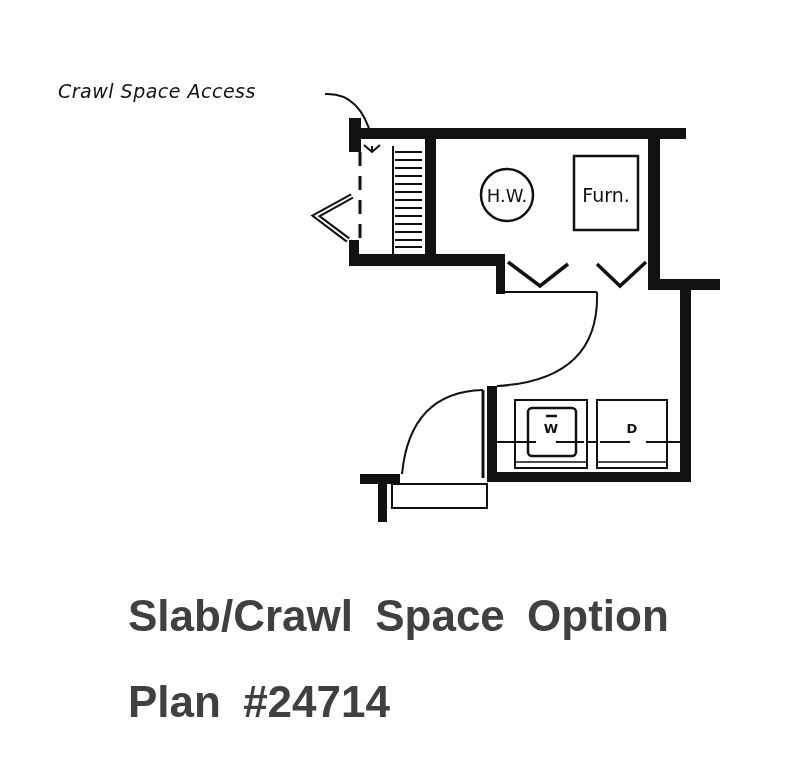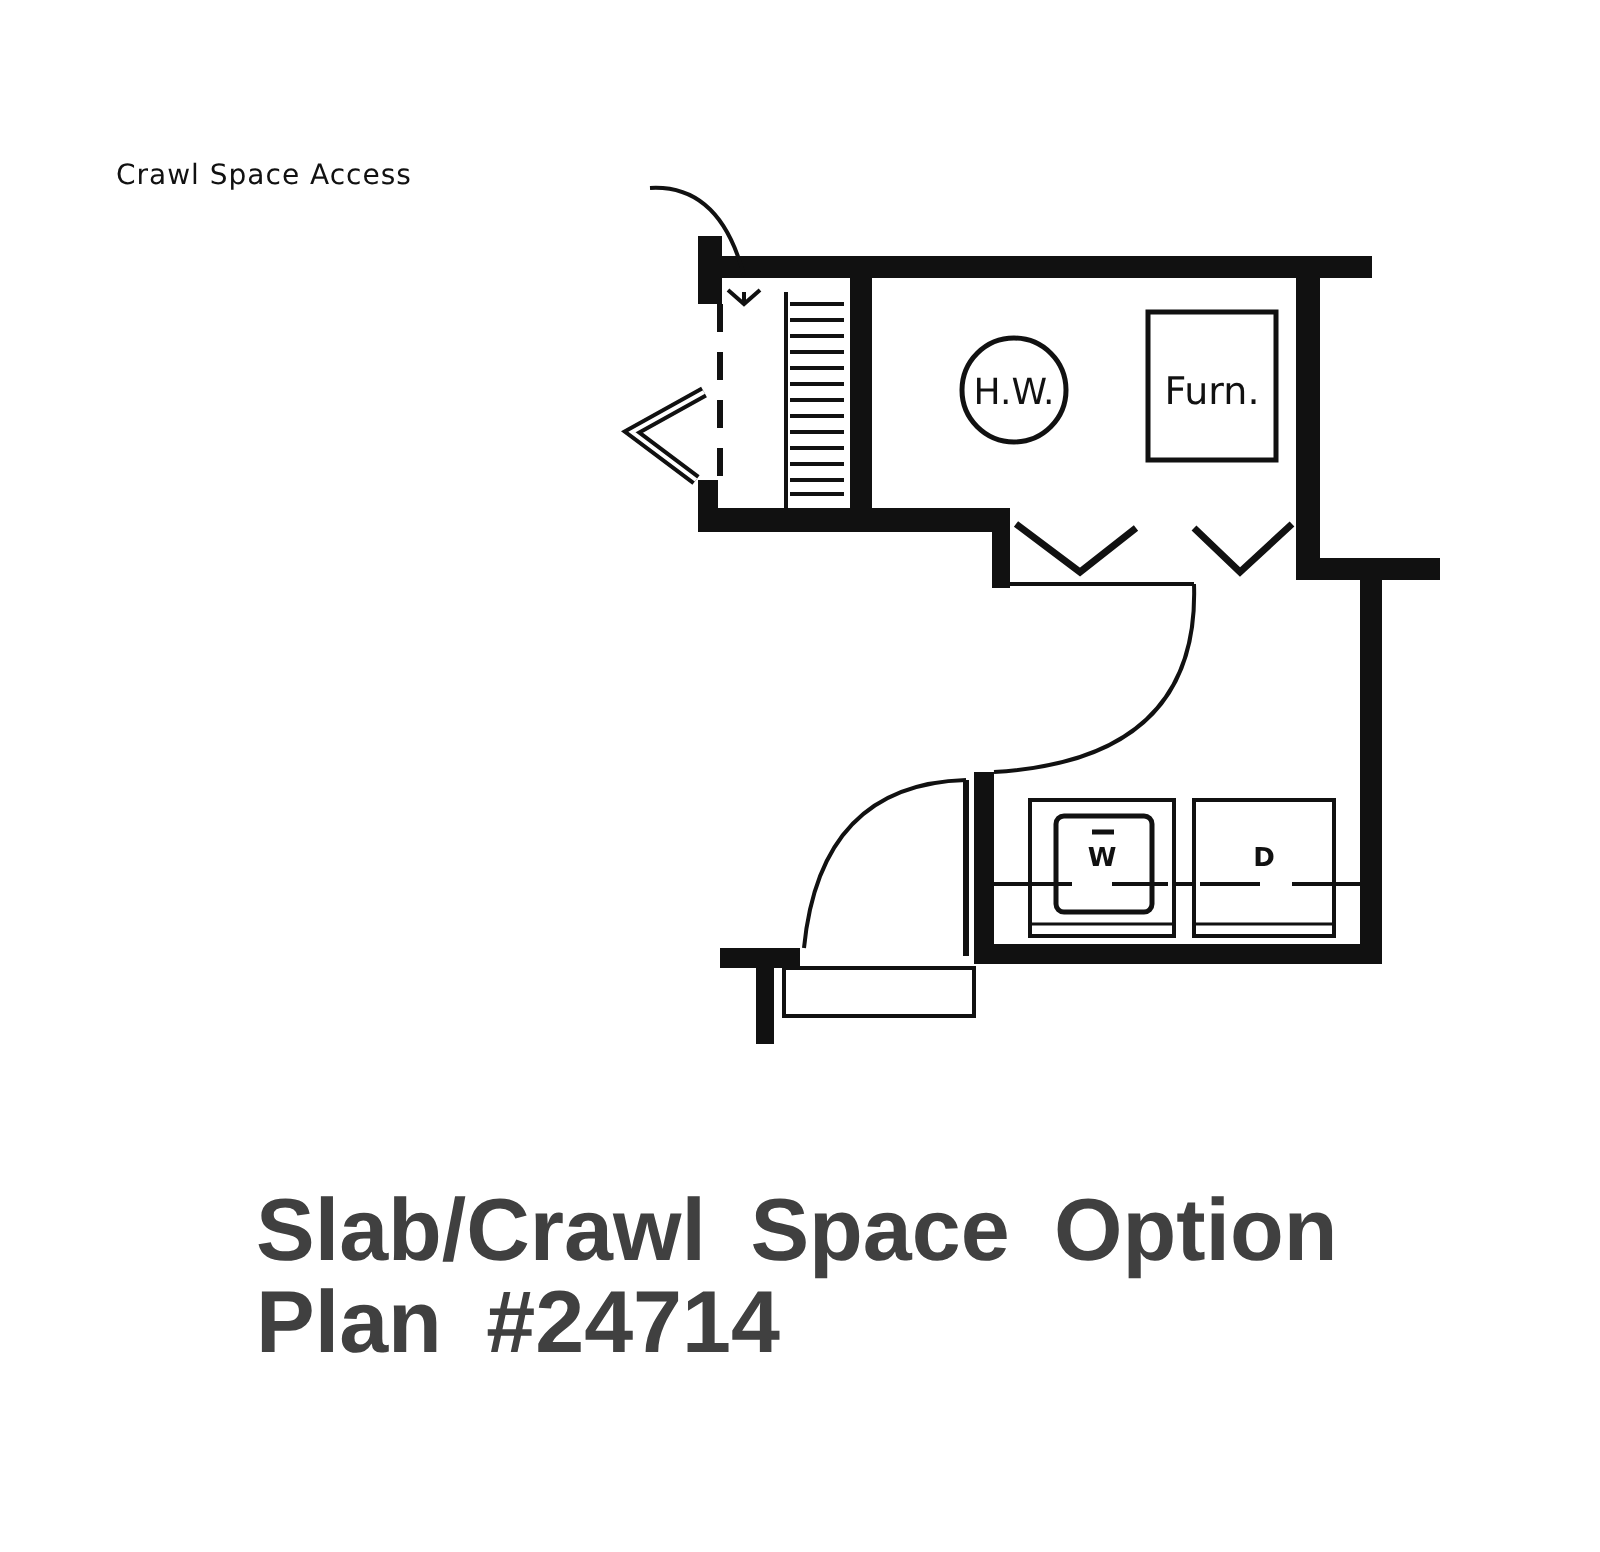--- a/index.html
+++ b/index.html
@@ -1,21 +1,21 @@
 <!DOCTYPE html>
 <html><head>
 <meta charset="utf-8">
 <style>
   html, body { margin:0; padding:0; background:#ffffff; }
   body { width:800px; height:776px; position:relative; overflow:hidden; }
   .plan { position:absolute; left:0; top:0; width:800px; height:776px; }
-  .callout { position:absolute; left:58px; top:80px; font-family:"DejaVu Sans", sans-serif; font-size:14px; color:#111; letter-spacing:0.5px; }
+  .callout { position:absolute; left:58px; top:80px; font-family:"DejaVu Sans", sans-serif; font-size:19px; color:#111; letter-spacing:0.5px;font-style:italic; }
   .caption { position:absolute; left:128px; font-family:"Liberation Sans", sans-serif; font-weight:bold; color:#404040; font-size:44px; line-height:1; }
   .cap1 { top:594px; word-spacing:10px; }
-  .cap2 { top:640px; word-spacing:10px; }
+  .cap2 { top:680px; word-spacing:10px; }
   .lbl { font-family:"DejaVu Sans", sans-serif; fill:#111; }
 </style>
 </head>
 <body>
 
 <div class="callout">Crawl Space Access</div>
 
 <svg class="plan" viewBox="0 0 800 776" xmlns="http://www.w3.org/2000/svg">
   <g fill="#111" stroke="none">
 

